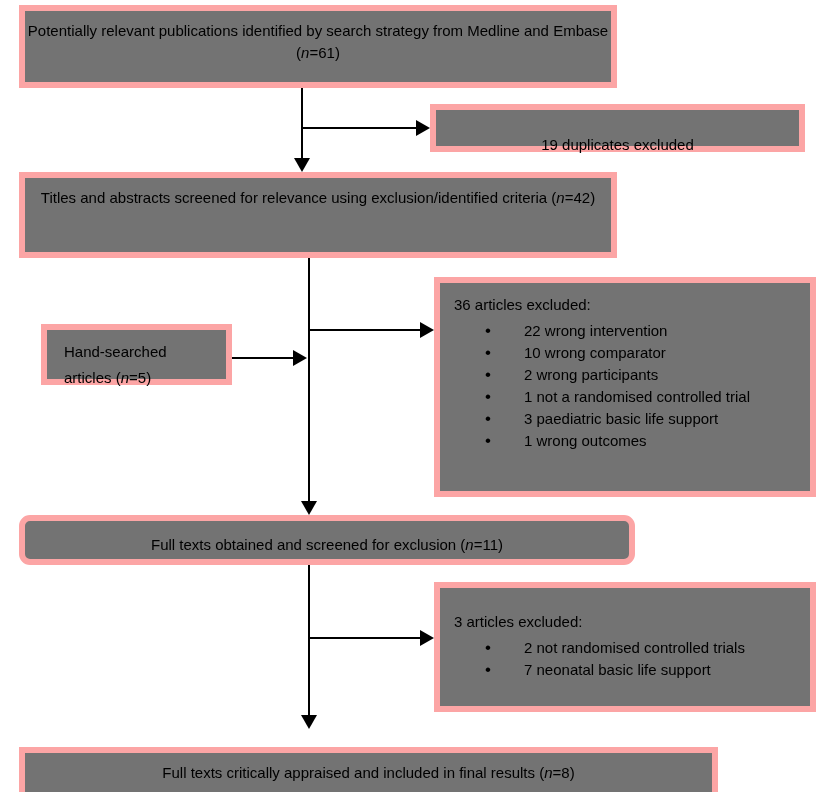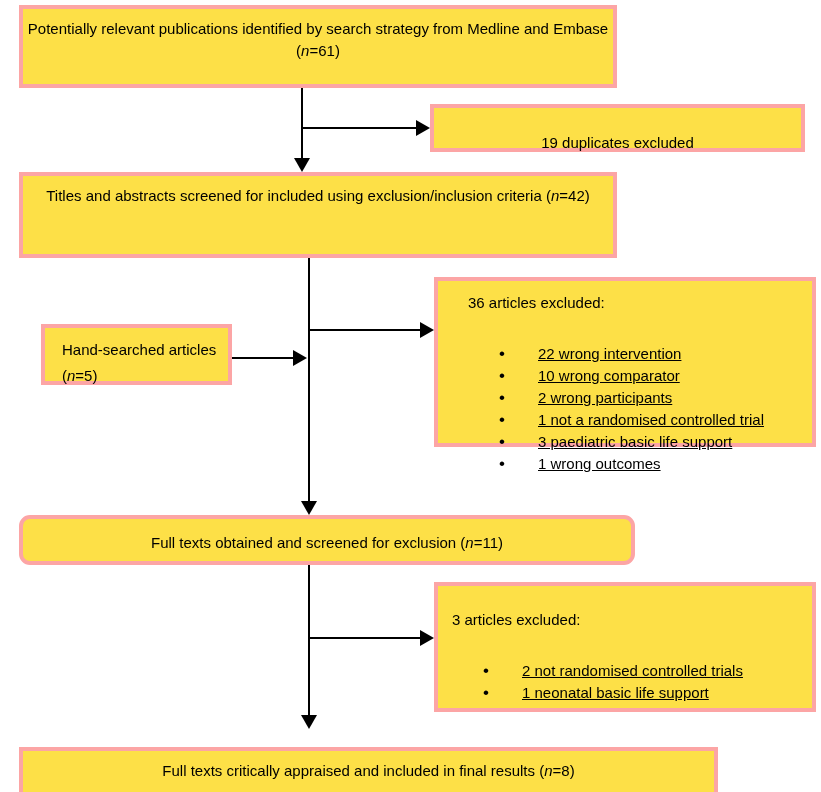--- a/index.html
+++ b/index.html
@@ -11,22 +11,22 @@
   .canvas {
     position: relative;
     width: 821px;
     height: 792px;
     background: #ffffff;
     font-size: 15px;
     line-height: 22px;
   }
   .fbox {
     position: absolute;
-    border: 4px solid #fca5a5;
-    background: #fde047;
+    border: 6px solid #fca5a5;
+    background: #737373;
   }
   .center { text-align: center; }
   .nvar { font-style: italic; }
 
   
   .line { position: absolute; background: #000000; }
 
   
   .arrow-down {
     position: absolute; width: 0; height: 0;
@@ -39,27 +39,27 @@
     border-top: 8px solid transparent;
     border-bottom: 8px solid transparent;
     border-left: 14px solid #000000;
   }
 
   
   .box-identified  { left: 19px;  top: 5px;   width: 598px; height: 83px;  padding-top: 9px; }
   .box-duplicates  { left: 430px; top: 104px; width: 375px; height: 48px;  padding-top: 24px; }
   .box-screened    { left: 19px;  top: 172px; width: 598px; height: 86px;  padding-top: 9px; }
   .box-hand        { left: 41px;  top: 324px; width: 191px; height: 61px;  padding: 9px 10px 12px 17px; line-height: 26px; }
-  .box-excluded36  { left: 434px; top: 277px; width: 382px; height: 170px; padding: 11px 14px 0 30px; }
+  .box-excluded36  { left: 434px; top: 277px; width: 382px; height: 220px; padding: 11px 14px 0 14px; }
   .box-fulltexts   { left: 19px;  top: 515px; width: 616px; height: 50px;  padding-top: 13px; border-radius: 11px; }
   .box-excluded3   { left: 434px; top: 582px; width: 382px; height: 130px; padding: 23px 14px 0 14px; }
   .box-included    { left: 19px;  top: 747px; width: 699px; height: 54px;  padding-top: 9px; }
 
   
-  .excl-list { list-style: none; margin-top: 29px; text-decoration: underline; }
+  .excl-list { list-style: none; margin-top: 4px; }
   .excl-list li {
     position: relative;
     padding-left: 70px;
     line-height: 22px;
   }
   .excl-list li::before {
     content: "\2022";
     position: absolute;
     left: 31px;
     font-size: 17px;
@@ -78,21 +78,21 @@
   <div class="arrow-down" style="left:294px; top:158px;"></div>
 
   <div class="line" style="left:302px; top:127px; width:114px; height:2px;"></div>
   <div class="arrow-right" style="left:416px; top:120px;"></div>
 
   <div class="fbox center box-duplicates">
     <span>19 duplicates excluded</span>
   </div>
 
   <div class="fbox center box-screened">
-    <span><span>Titles and abstracts screened for included using exclusion/inclusion criteria (</span><span class="nvar">n</span><span>=42)</span></span>
+    <span><span>Titles and abstracts screened for relevance using exclusion/identified criteria (</span><span class="nvar">n</span><span>=42)</span></span>
   </div>
 
   <div class="line" style="left:308px; top:258px; width:2px; height:243px;"></div>
   <div class="arrow-down" style="left:301px; top:501px;"></div>
 
   <div class="line" style="left:309px; top:329px; width:111px; height:2px;"></div>
   <div class="arrow-right" style="left:420px; top:322px;"></div>
 
   <div class="fbox box-hand">
     <span><span>Hand-searched articles (</span><span class="nvar">n</span><span>=5)</span></span>
@@ -120,21 +120,21 @@
   <div class="line" style="left:308px; top:565px; width:2px; height:150px;"></div>
   <div class="arrow-down" style="left:301px; top:715px;"></div>
 
   <div class="line" style="left:309px; top:637px; width:111px; height:2px;"></div>
   <div class="arrow-right" style="left:420px; top:630px;"></div>
 
   <div class="fbox box-excluded3">
     <div>3 articles excluded:</div>
     <ul class="excl-list">
       <li>2 not randomised controlled trials</li>
-      <li>1 neonatal basic life support</li>
+      <li>7 neonatal basic life support</li>
     </ul>
   </div>
 
   <div class="fbox center box-included">
     <span><span>Full texts critically appraised and included in final results (</span><span class="nvar">n</span><span>=8)</span></span>
   </div>
 
 </div>
 
 </body></html>

